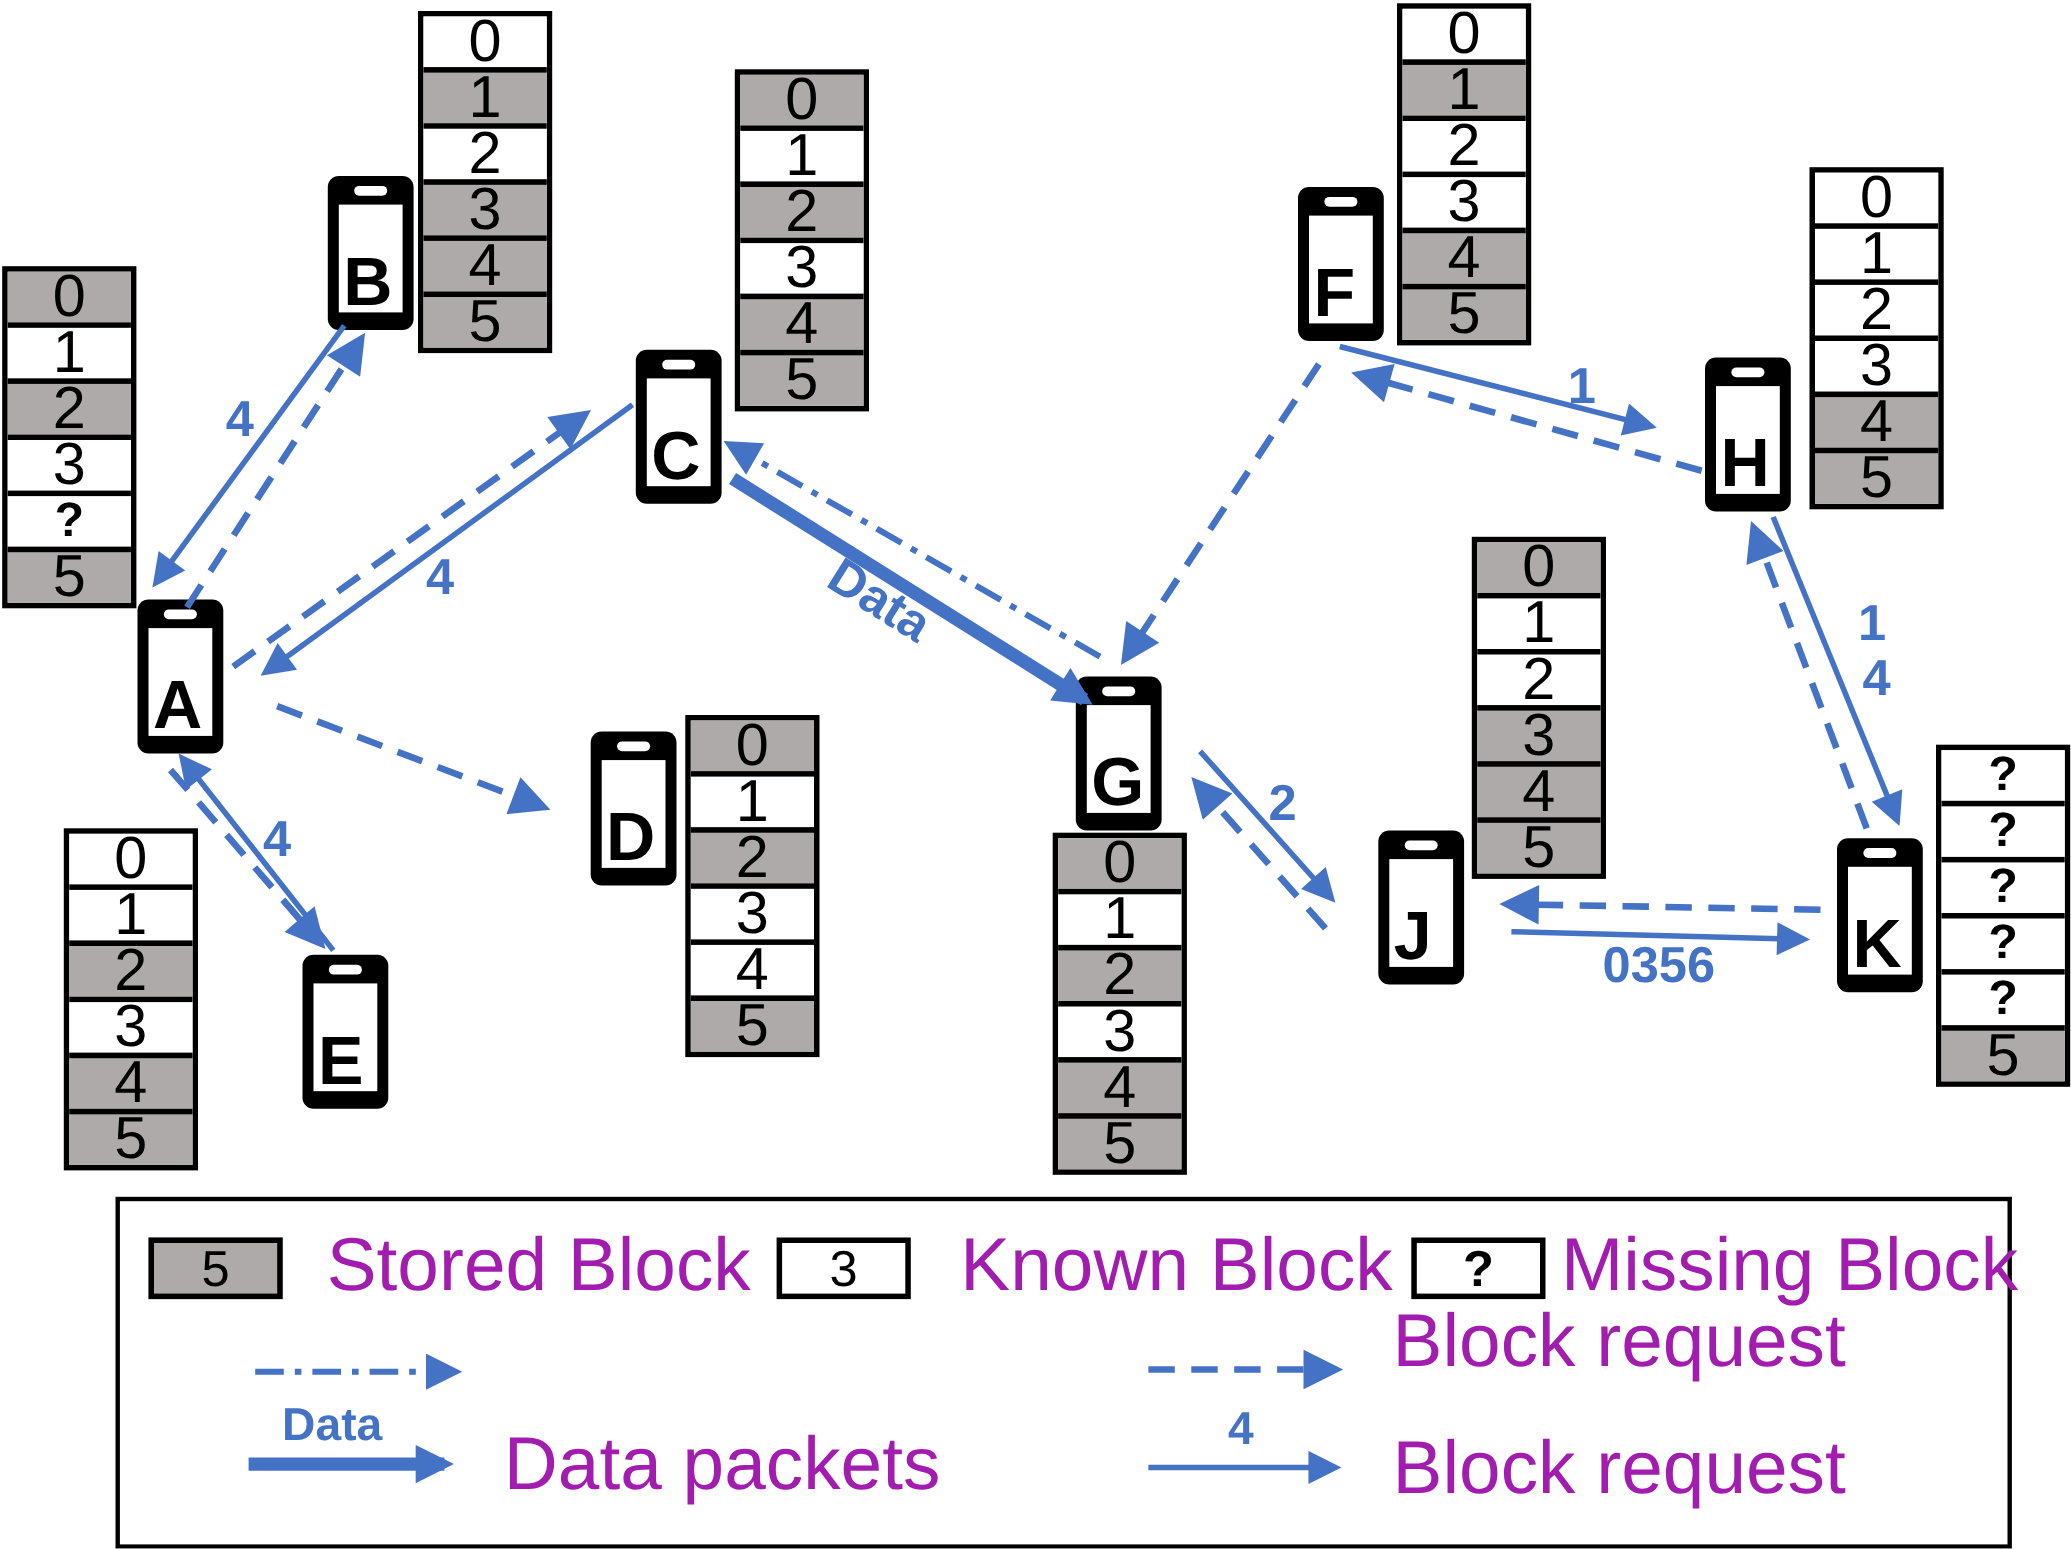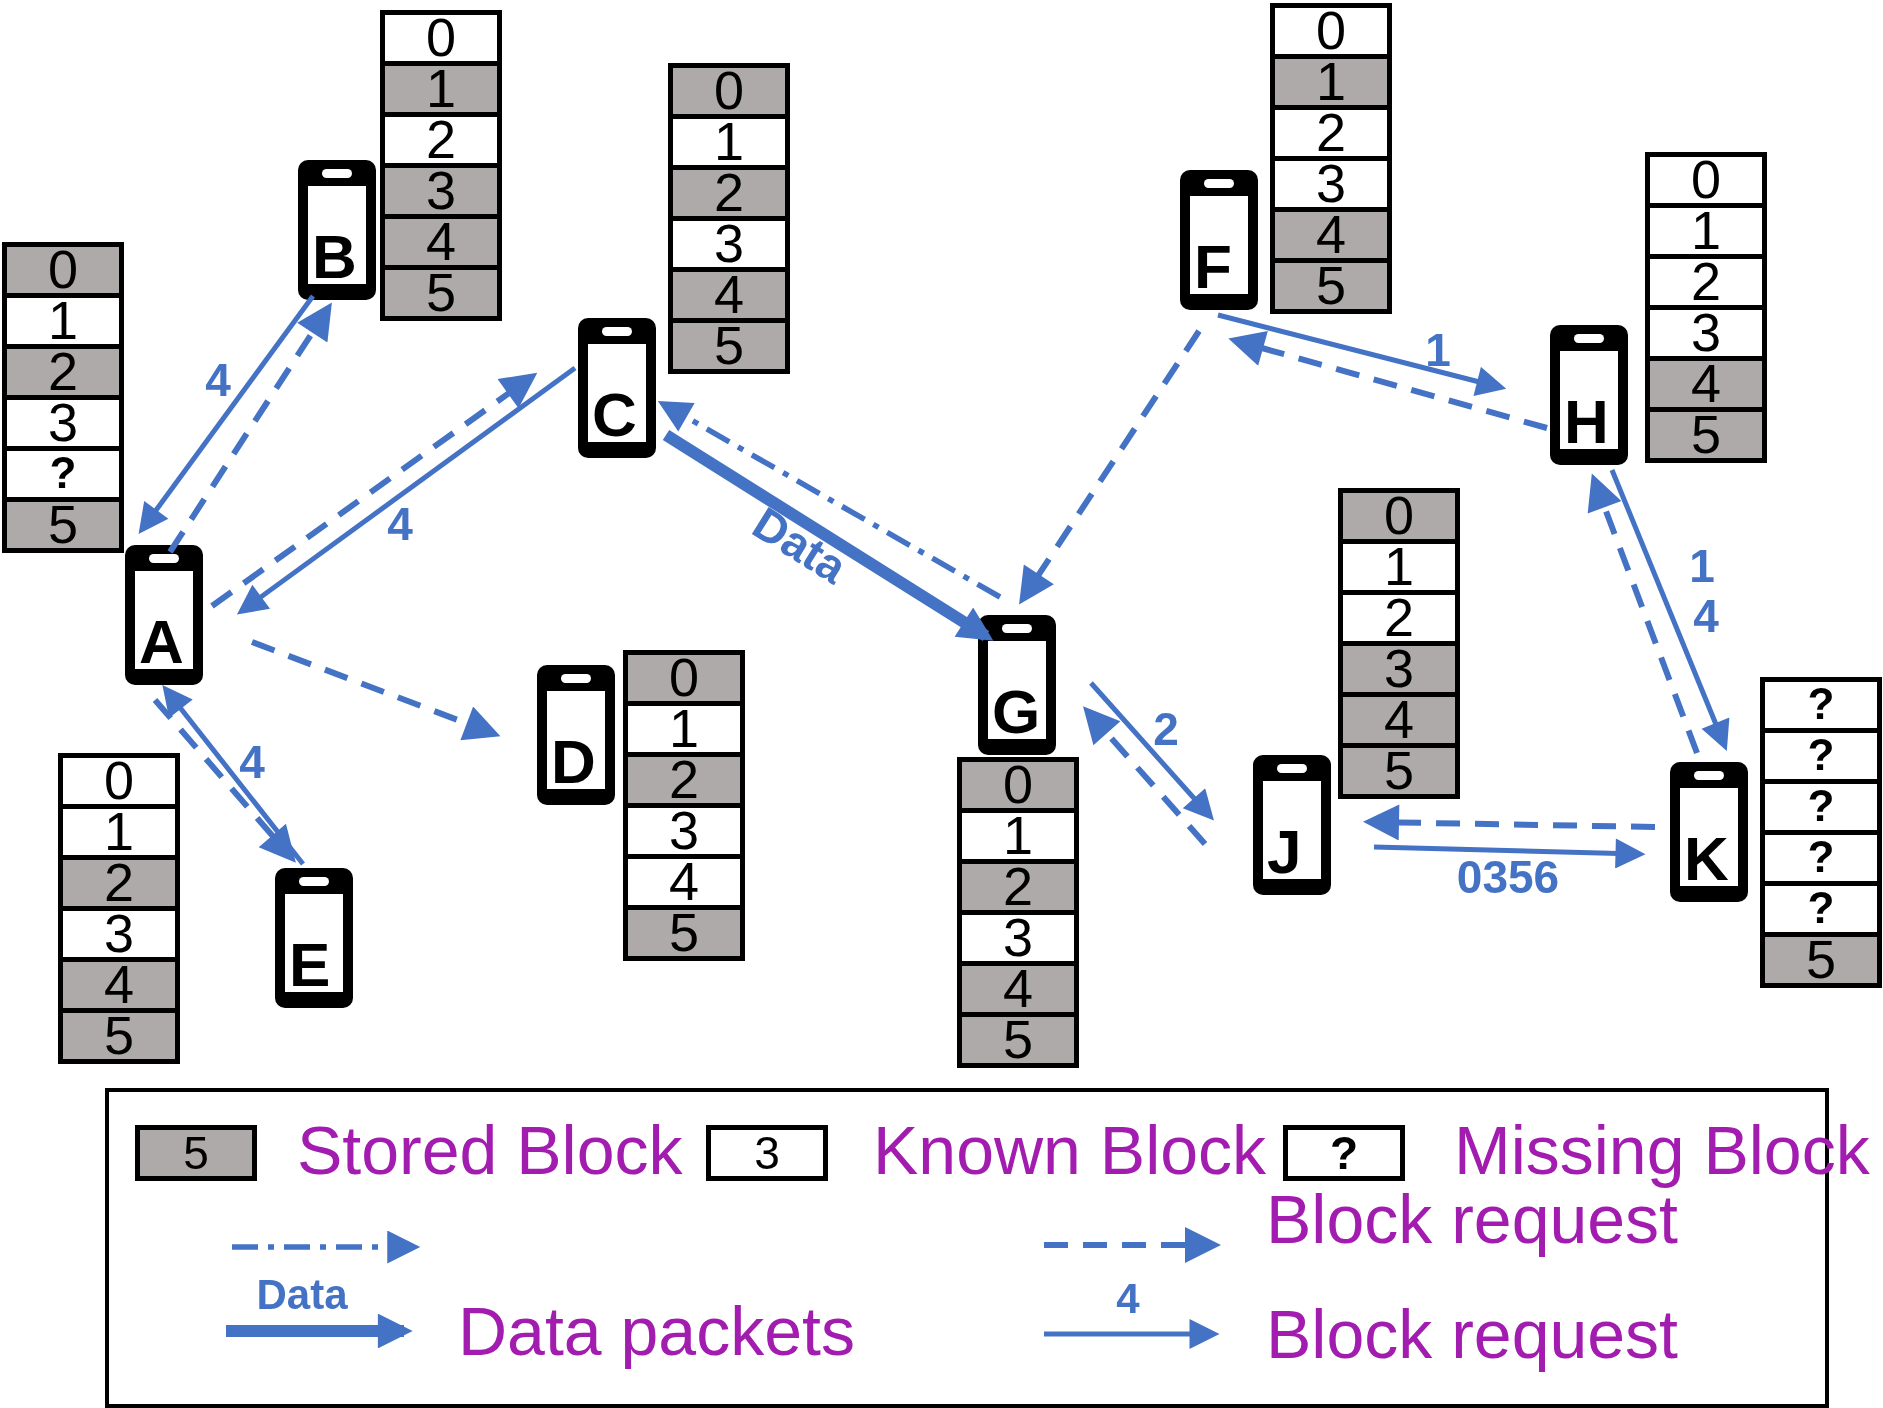--- a/index.html
+++ b/index.html
@@ -228,19 +228,19 @@
       <line x1="232" y1="1247" x2="412" y2="1247" class="data_request" marker-end="url(#ah)"></line>
       <line x1="1044" y1="1245" x2="1212" y2="1245" class="block_request" marker-end="url(#ah)"></line>
       <line x1="226" y1="1331" x2="404" y2="1331" class="data_packets" marker-end="url(#ah-thick)"></line>
       <line x1="1044" y1="1334" x2="1212" y2="1334" class="block_packets" marker-end="url(#ah)"></line>
     </svg>
     <div class="legend-box stored" style="left: 135px; top: 1125px;">5</div>
     <div class="legend-text" style="left: 287px; top: 1150px;">Stored Block</div>
     <div class="legend-box known" style="left: 706px; top: 1125px;">3</div>
     <div class="legend-text" style="left: 863px; top: 1150px;">Known Block</div>
     <div class="legend-box missing" style="left: 1283px; top: 1125px;">?</div>
-    <div class="legend-text" style="left: 1444px; top: 1150px;">Missing Block</div>
+    <div class="legend-text" style="left: 1409px; top: 1150px;">Missing Block</div>
     <div class="legend-text" style="left: 1256px; top: 1219px;">Block request</div>
     <div class="legend-text" style="left: 448px; top: 1331px;">Data packets</div>
     <div class="legend-tag" style="left: 302px; top: 1295px;">Data</div>
     <div class="legend-text" style="left: 1256px; top: 1334px;">Block request</div>
     <div class="legend-tag" style="left: 1128px; top: 1299px;">4</div>
   </div>
 
 </body></html>

